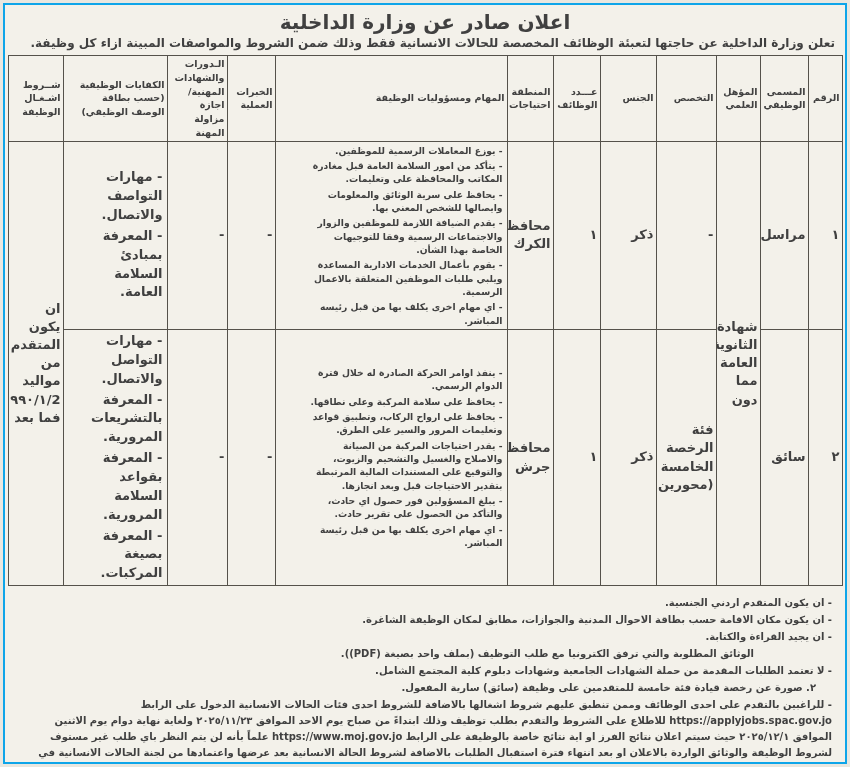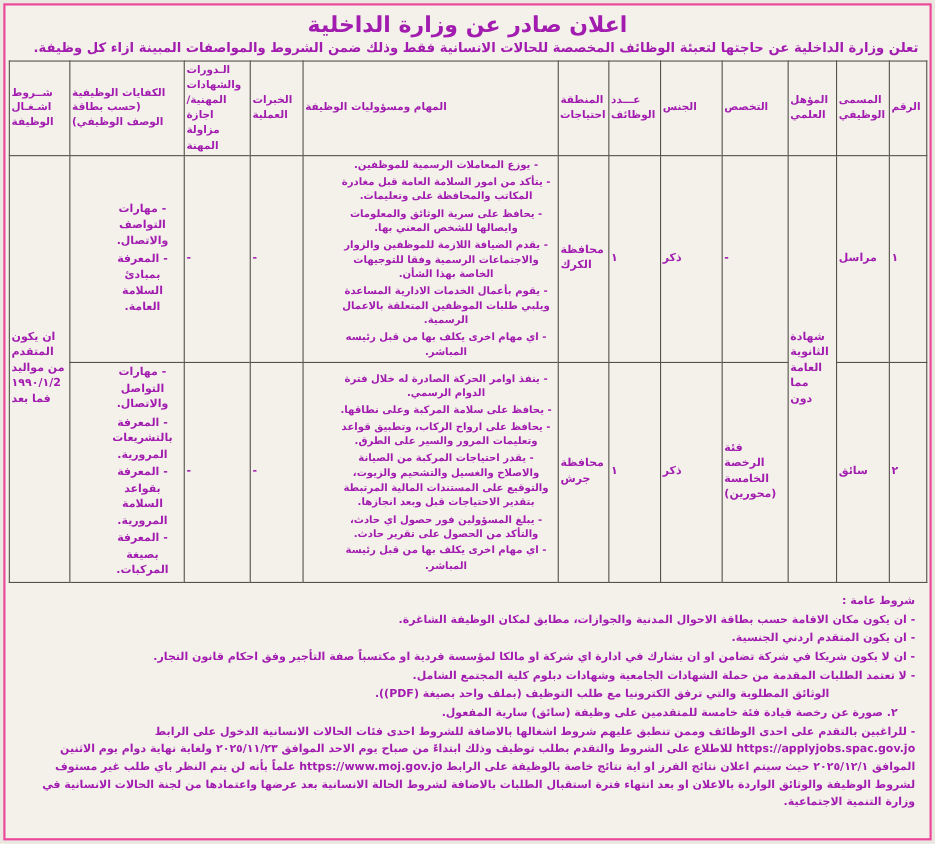--- a/index.html
+++ b/index.html
@@ -4,47 +4,47 @@
 <style>
   html,body{margin:0;padding:0;}
   body{
     width:850px;height:767px;
     background:#e9e7e0;
     font-family:"DejaVu Sans",sans-serif;
     position:relative;
   }
   .doc{
     position:absolute;inset:3px;
-    border:2px solid #ec4899;
+    border:2px solid #0ea5e9;
     background:#f3f1ea;
-    color:#a21caf;
+    color:#404040;
     overflow:hidden;
   }
   .title{
     text-align:center;font-weight:bold;font-size:20px;
     margin:5px 0 2px;
   }
   .subtitle{
     font-weight:bold;font-size:12px;
     padding:0 10px;text-align:right;
   }
   table.jobs{
     border-collapse:collapse;table-layout:fixed;
     width:834px;margin:5px auto 0;
   }
   .jobs th,.jobs td{
     border:1px solid #55524b;
-    font-weight:bold;vertical-align:middle;text-align:left;
+    font-weight:bold;vertical-align:middle;text-align:right;
     padding:1px 2px;overflow:hidden;
   }
   .jobs th{font-size:9.5px;height:58px;line-height:1.45;}
-  .jobs td{font-size:10px;line-height:1.4;}
+  .jobs td{font-size:13px;line-height:1.4;}
   tr.r1{height:181px;}
   tr.r2{height:169px;}
-  td.list-cell{text-align:center;vertical-align:middle;padding-left:31px;}
+  td.list-cell{text-align:right;vertical-align:middle;padding-left:31px;}
   td.duties-cell{font-size:9.2px;}
   .list-cell .ln{padding:1px 2px;line-height:1.45;}
   .footer{
     padding:9px 13px 0 10px;
     font-weight:bold;font-size:10px;line-height:1.6;
     text-align:right;
   }
   .fl{margin-bottom:1px;}
   .fh{margin-bottom:1px;}
   .ind0{padding-right:16px;}
@@ -135,24 +135,23 @@
             <div class="ln">- مهارات التواصل والاتصال.</div>
             <div class="ln">- المعرفة بالتشريعات المرورية.</div>
             <div class="ln">- المعرفة بقواعد السلامة المرورية.</div>
             <div class="ln">- المعرفة بصيغة المركبات.</div>
           </td>
       </tr>
     </tbody>
   </table>
 
   <div class="footer">
-    <div class="fh">شروط عامة :</div>
+    <div class="fl">- ان يكون المتقدم اردني الجنسية.</div>
     <div class="fl">- ان يكون مكان الاقامة حسب بطاقة الاحوال المدنية والجوازات، مطابق لمكان الوظيفة الشاغرة.</div>
-    <div class="fl">- ان يكون المتقدم اردني الجنسية.</div>
-    <div class="fl">- ان لا يكون شريكا في شركة تضامن او ان يشارك في ادارة اي شركة او مالكا لمؤسسة فردية او مكتسباً صفة التأجير وفق احكام قانون التجار.</div>
+    <div class="fl">- ان يجيد القراءة والكتابة.</div>
+    <div class="fl ind1">الوثائق المطلوبة والتي ترفق الكترونيا مع طلب التوظيف (بملف واحد بصيغة (PDF)).</div>
     <div class="fl">- لا تعتمد الطلبات المقدمة من حملة الشهادات الجامعية وشهادات دبلوم كلية المجتمع الشامل.</div>
-    <div class="fl ind1">الوثائق المطلوبة والتي ترفق الكترونيا مع طلب التوظيف (بملف واحد بصيغة (PDF)).</div>
     <div class="fl ind0">٢. صورة عن رخصة قيادة فئة خامسة للمتقدمين على وظيفة (سائق) سارية المفعول.</div>
     <div class="fl">- للراغبين بالتقدم على احدى الوظائف وممن تنطبق عليهم شروط اشغالها بالاضافة للشروط احدى فئات الحالات الانسانية الدخول على الرابط https://applyjobs.spac.gov.jo للاطلاع على الشروط والتقدم بطلب توظيف وذلك ابتداءً من صباح يوم الاحد الموافق ٢٠٢٥/١١/٢٣ ولغاية نهاية دوام يوم الاثنين الموافق ٢٠٢٥/١٢/١ حيث سيتم اعلان نتائج الفرز او اية نتائج خاصة بالوظيفة على الرابط https://www.moj.gov.jo علماً بأنه لن يتم النظر باي طلب غير مستوف لشروط الوظيفة والوثائق الواردة بالاعلان او بعد انتهاء فترة استقبال الطلبات بالاضافة لشروط الحالة الانسانية بعد عرضها واعتمادها من لجنة الحالات الانسانية في وزارة التنمية الاجتماعية.</div>
 
   </div>
 
 </div>
 
 </body></html>

